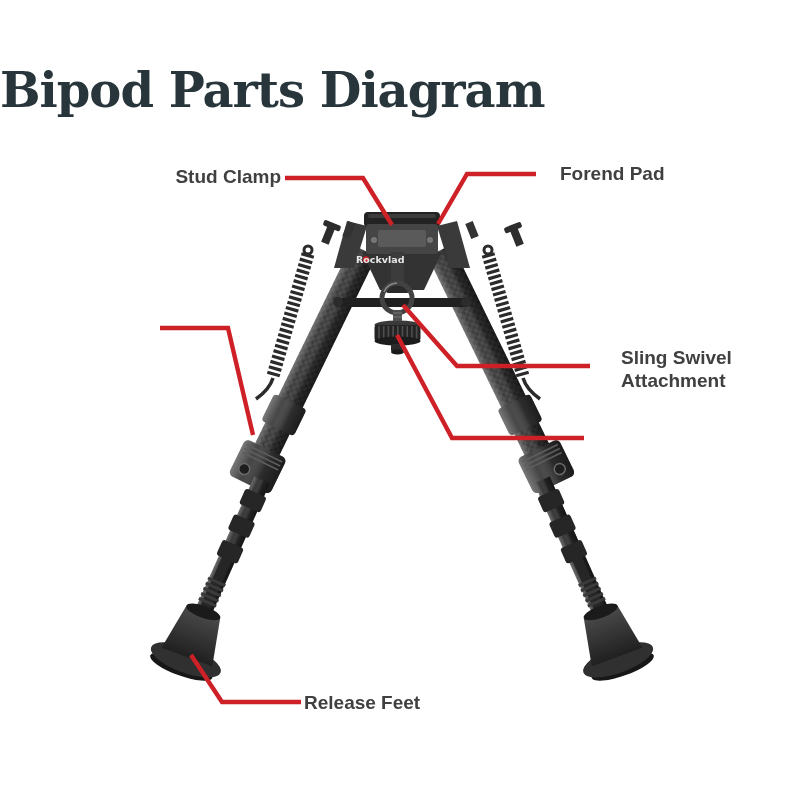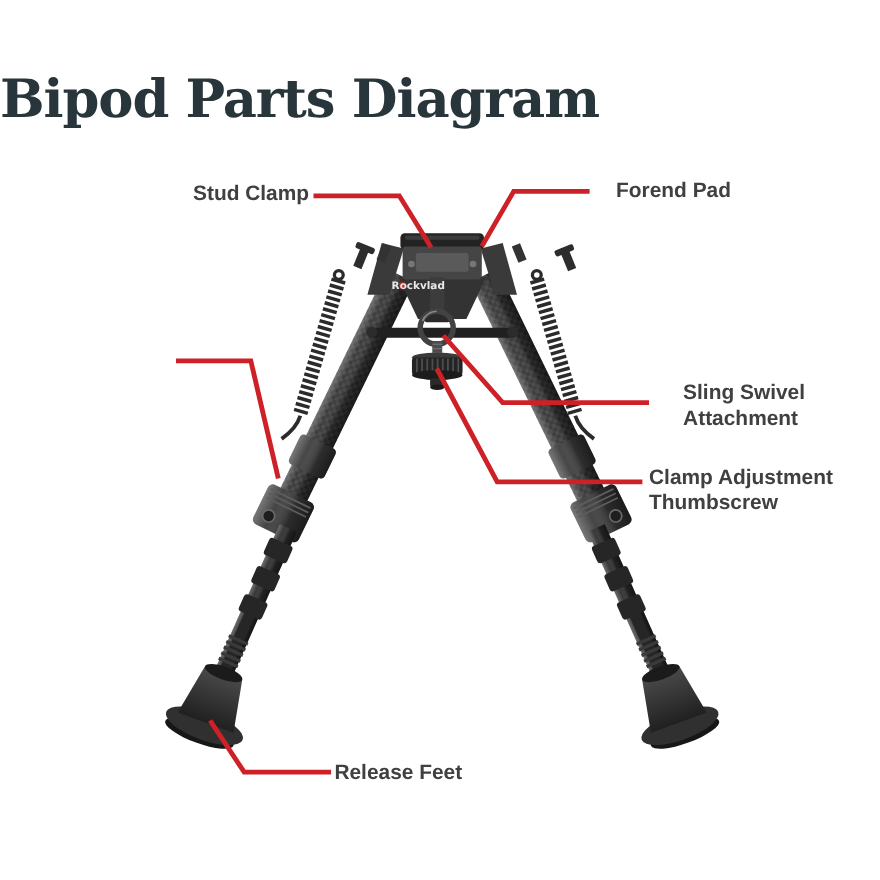--- a/index.html
+++ b/index.html
@@ -166,17 +166,15 @@
       <polyline points="590,366 457,366 403,305"></polyline>
       <polyline points="584,438 452,438 397,335"></polyline>
       <polyline points="301,702 222,702 191,655"></polyline>
     </g>
   </svg>
 
   <div class="label align-right" style="right:519px;top:165px;">Stud Clamp</div>
   <div class="label" style="left:542px;top:162px;margin-left:18px;">Forend Pad</div>
   <div class="label" style="left:605px;top:346px;margin-left:16px;">Sling Swivel
 Attachment</div>
-  <div class="label" style="left:590px;top:423px;">Clamp Adjustment
-Thumbscrew</div>
   <div class="label" style="left:304px;top:691px;">Release Feet</div>
 
 </div>
 
 </body></html>

